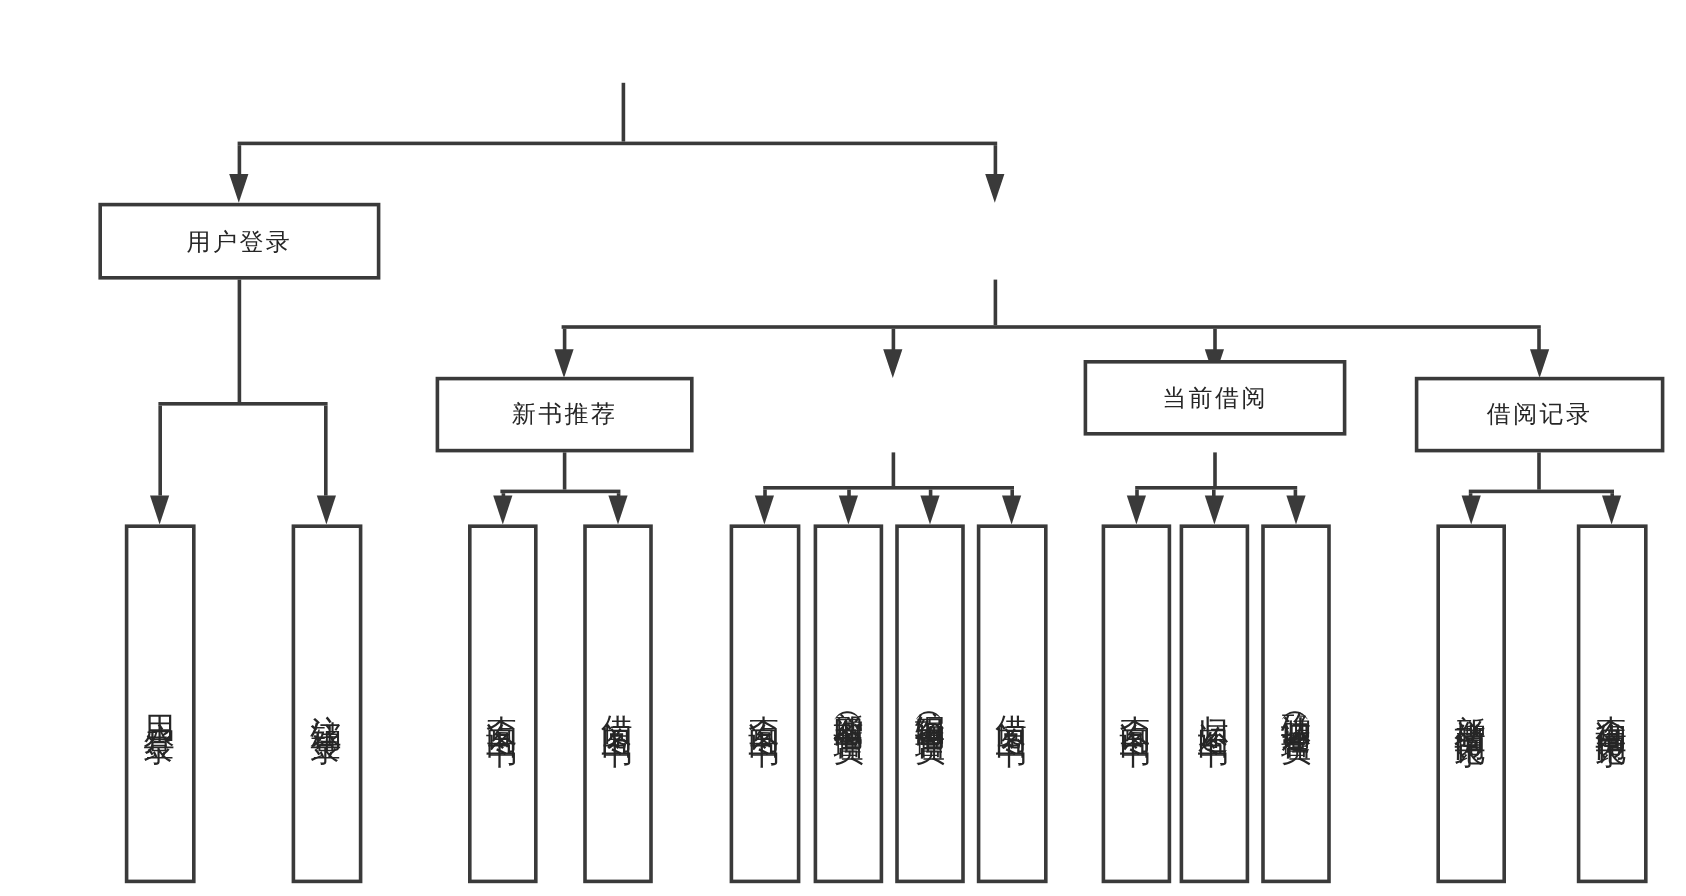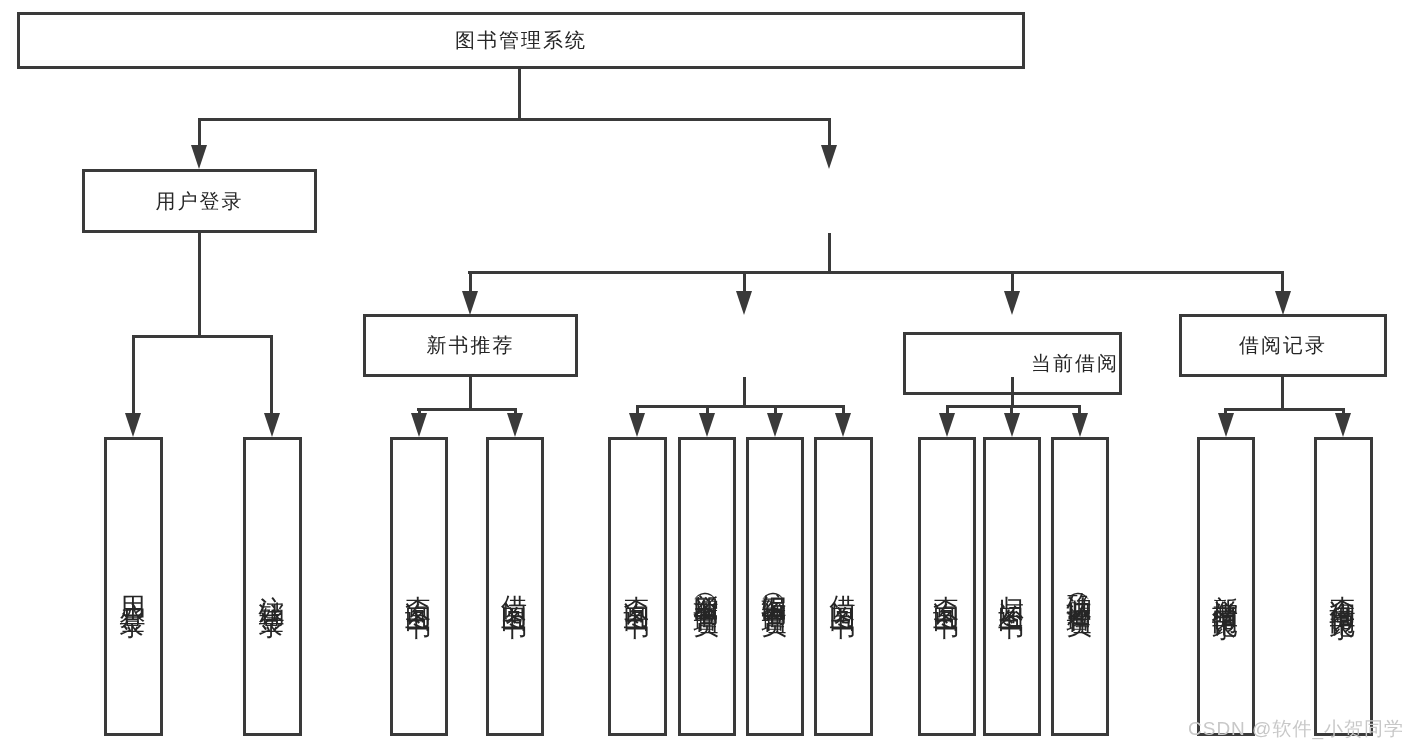--- a/index.html
+++ b/index.html
@@ -48,23 +48,20 @@
     position:absolute;left:1188px;top:716px;
     font-size:19px;color:var(--watermark);
     letter-spacing:1px;white-space:nowrap;z-index:5;
   }
 </style>
 </head>
 <body>
 
 <div class="stage">
 
-  <div class="box hnode" style="left:17px;top:12px;width:1008px;height:57px;">
-    <span>图书管理系统</span>
-  </div>
 
   <div class="vline" style="left:518px;top:69px;height:49px;"></div>
   <div class="hline" style="left:198px;top:118px;width:633px;"></div>
   <div class="vline" style="left:198px;top:121px;height:26px;"></div>
   <div class="vline" style="left:828px;top:121px;height:26px;"></div>
   <div class="arrow" style="left:191px;top:145px;"></div>
   <div class="arrow" style="left:821px;top:145px;"></div>
 
   <div class="box hnode" style="left:82px;top:169px;width:235px;height:64px;">
     <span>用户登录</span>
@@ -84,21 +81,21 @@
   <div class="vline" style="left:1011px;top:274px;height:19px;"></div>
   <div class="vline" style="left:1281px;top:274px;height:19px;"></div>
   <div class="arrow" style="left:462px;top:291px;"></div>
   <div class="arrow" style="left:736px;top:291px;"></div>
   <div class="arrow" style="left:1004px;top:291px;"></div>
   <div class="arrow" style="left:1275px;top:291px;"></div>
 
   <div class="box hnode" style="left:363px;top:314px;width:215px;height:63px;">
     <span>新书推荐</span>
   </div>
-  <div class="box hnode" style="left:903px;top:332px;width:219px;height:63px;justify-content:flex-end;">
+  <div class="box hnode" style="left:903px;top:300px;width:219px;height:63px;">
     <span>当前借阅</span>
   </div>
   <div class="box hnode" style="left:1179px;top:314px;width:208px;height:63px;">
     <span>借阅记录</span>
   </div>
 
   <div class="vline" style="left:469px;top:377px;height:31px;"></div>
   <div class="hline" style="left:417px;top:408px;width:100px;"></div>
   <div class="vline" style="left:418px;top:411px;height:4px;"></div>
   <div class="vline" style="left:514px;top:411px;height:4px;"></div>
@@ -169,15 +166,14 @@
     <span class="len9">确认归还（管理员）</span>
   </div>
 
   <div class="box leaf" style="left:1197px;top:437px;width:58px;height:299px;">
     <span class="len6">新增借阅记录</span>
   </div>
   <div class="box leaf" style="left:1314px;top:437px;width:59px;height:299px;">
     <span class="len6">查询借阅记录</span>
   </div>
 
-  <div class="watermark">CSDN @软件_小贺同学</div>
 
 </div>
 
 </body></html>

